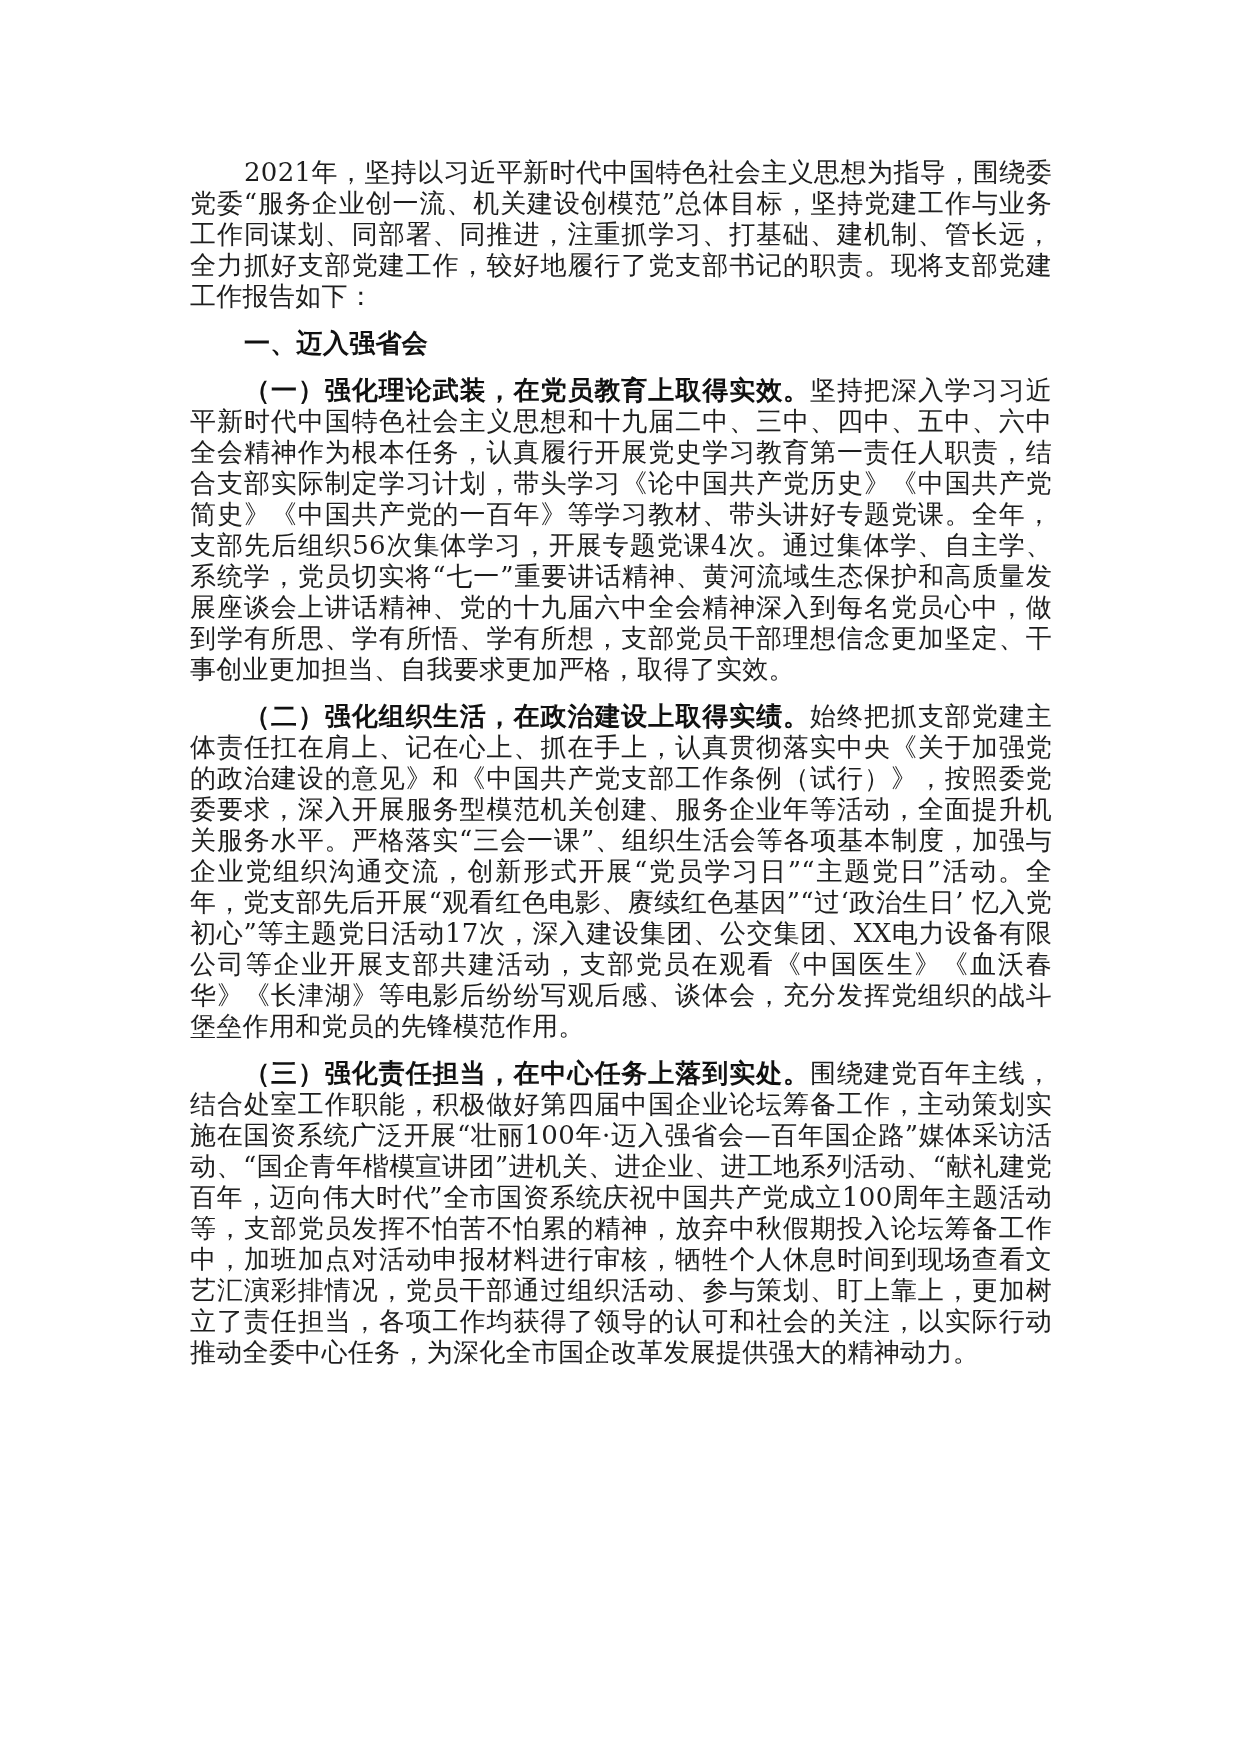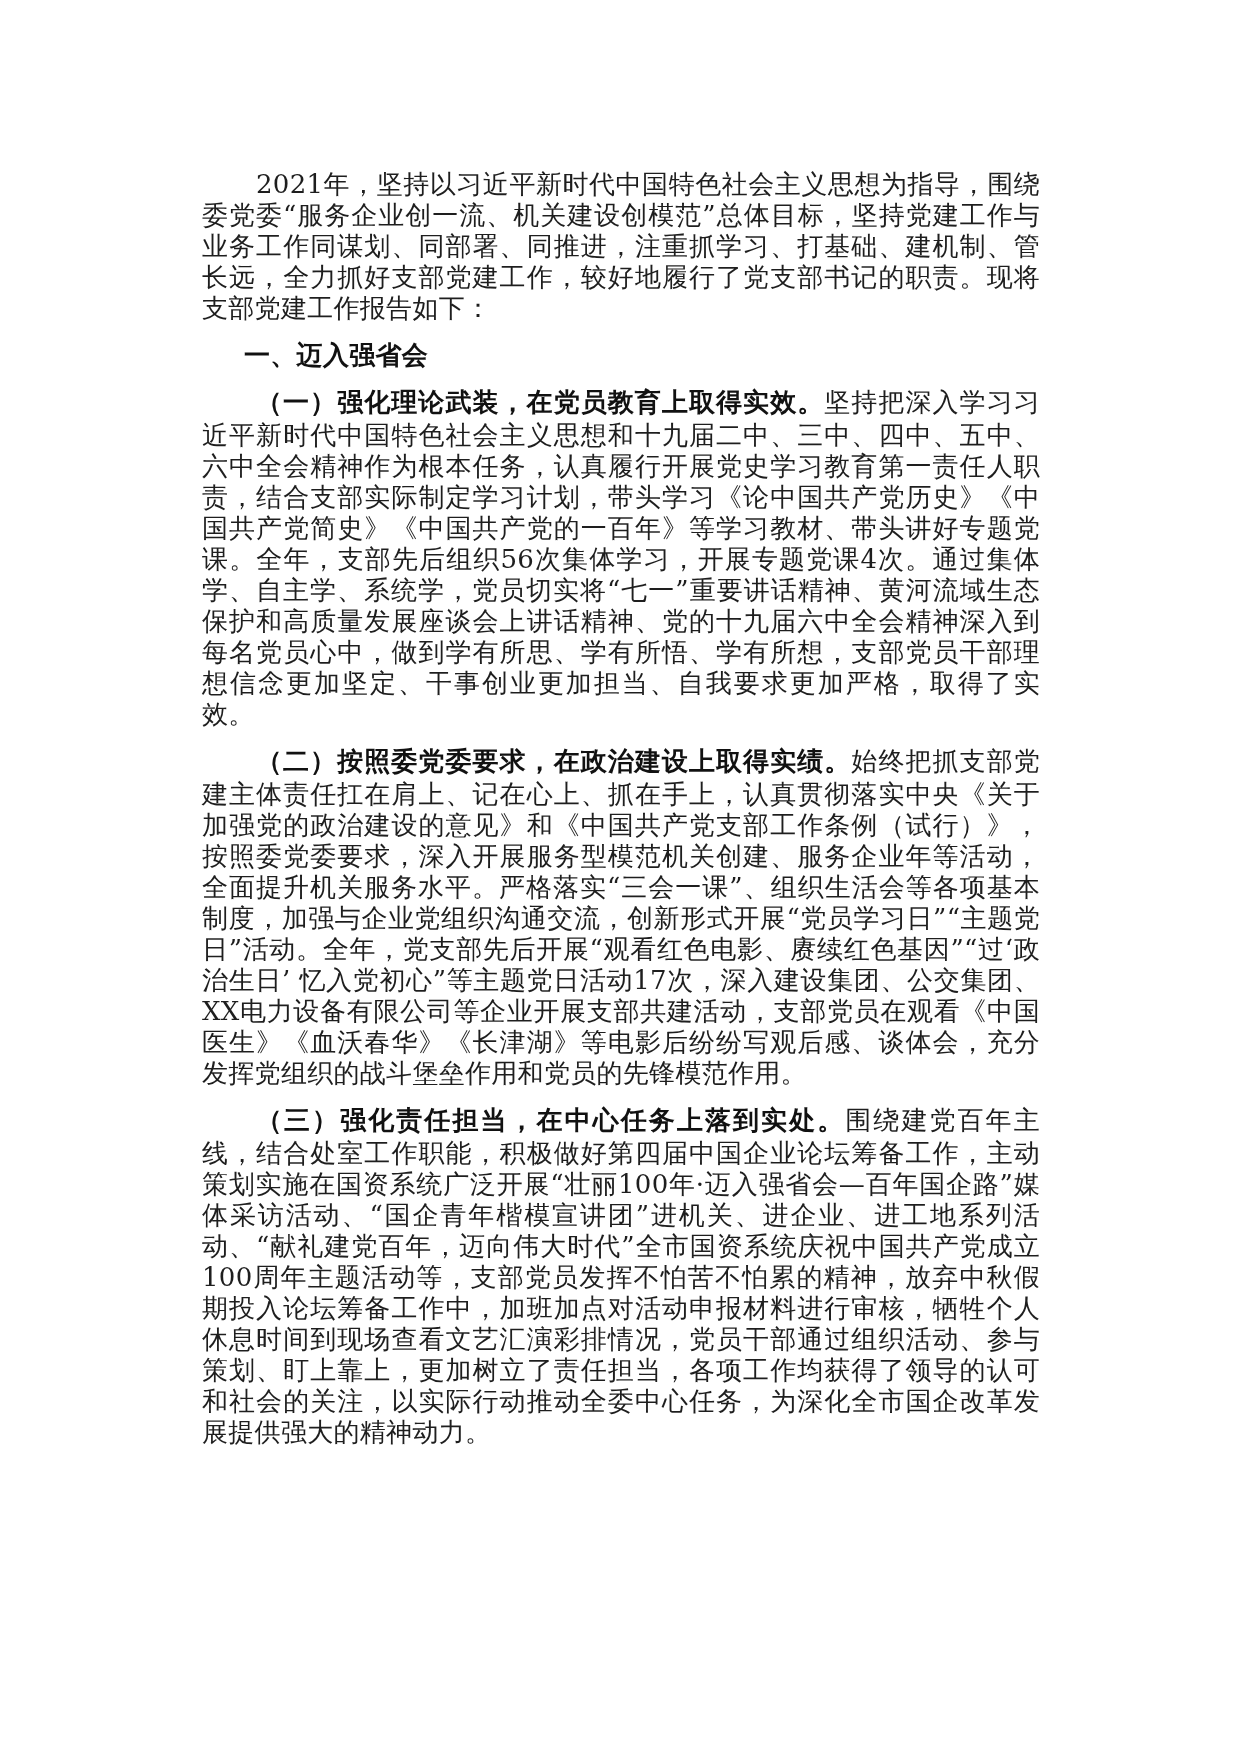--- a/index.html
+++ b/index.html
@@ -18,58 +18,58 @@
       left: 190px;
       top: 157px;
       width: 862px;
       font-family: "DejaVu Serif", "Liberation Serif", serif;
       font-size: 26px;
       line-height: 31px;
       color: #1e1e1e;
       letter-spacing: 0.3px;
     }
     .para {
-      margin: 12px;
+      margin: 0;
       text-indent: 54px;
       text-align: justify;
       text-justify: inter-character;
     }
     .para + .para {
       margin-top: 16px;
     }
     .heading {
       margin: 16px 0 16px 0;
       text-indent: 54px;
       font-family: "DejaVu Sans", "Liberation Sans", sans-serif;
       font-weight: bold;
       font-size: 26px;
       line-height: 31px;
       color: #111111;
     }
     .lead {
-      font-family: Liberation Mono, monospace;
+      font-family: Liberation Sans, sans-serif;
       font-weight: bold;
       color: #111111;
     }
   </style>
 </head>
 <body>
 
 <div class="page">
 
   <p class="para">2021年，坚持以习近平新时代中国特色社会主义思想为指导，围绕委党委“服务企业创一流、机关建设创模范”总体目标，坚持党建工作与业务工作同谋划、同部署、同推进，注重抓学习、打基础、建机制、管长远，全力抓好支部党建工作，较好地履行了党支部书记的职责。现将支部党建工作报告如下：</p>
 
   <p class="heading">一、迈入强省会</p>
 
   <p class="para">
     <span class="lead">（一）强化理论武装，在党员教育上取得实效。</span><span>坚持把深入学习习近平新时代中国特色社会主义思想和十九届二中、三中、四中、五中、六中全会精神作为根本任务，认真履行开展党史学习教育第一责任人职责，结合支部实际制定学习计划，带头学习《论中国共产党历史》《中国共产党简史》《中国共产党的一百年》等学习教材、带头讲好专题党课。全年，支部先后组织56次集体学习，开展专题党课4次。通过集体学、自主学、系统学，党员切实将“七一”重要讲话精神、黄河流域生态保护和高质量发展座谈会上讲话精神、党的十九届六中全会精神深入到每名党员心中，做到学有所思、学有所悟、学有所想，支部党员干部理想信念更加坚定、干事创业更加担当、自我要求更加严格，取得了实效。</span>
   </p>
 
   <p class="para">
-    <span class="lead">（二）按照委党委要求，在政治建设上取得实绩。</span><span>始终把抓支部党建主体责任扛在肩上、记在心上、抓在手上，认真贯彻落实中央《关于加强党的政治建设的意见》和《中国共产党支部工作条例（试行）》，按照委党委要求，深入开展服务型模范机关创建、服务企业年等活动，全面提升机关服务水平。严格落实“三会一课”、组织生活会等各项基本制度，加强与企业党组织沟通交流，创新形式开展“党员学习日”“主题党日”活动。全年，党支部先后开展“观看红色电影、赓续红色基因”“过‘政治生日’ 忆入党初心”等主题党日活动17次，深入建设集团、公交集团、XX电力设备有限公司等企业开展支部共建活动，支部党员在观看《中国医生》《血沃春华》《长津湖》等电影后纷纷写观后感、谈体会，充分发挥党组织的战斗堡垒作用和党员的先锋模范作用。</span>
+    <span class="lead">（二）强化组织生活，在政治建设上取得实绩。</span><span>始终把抓支部党建主体责任扛在肩上、记在心上、抓在手上，认真贯彻落实中央《关于加强党的政治建设的意见》和《中国共产党支部工作条例（试行）》，按照委党委要求，深入开展服务型模范机关创建、服务企业年等活动，全面提升机关服务水平。严格落实“三会一课”、组织生活会等各项基本制度，加强与企业党组织沟通交流，创新形式开展“党员学习日”“主题党日”活动。全年，党支部先后开展“观看红色电影、赓续红色基因”“过‘政治生日’ 忆入党初心”等主题党日活动17次，深入建设集团、公交集团、XX电力设备有限公司等企业开展支部共建活动，支部党员在观看《中国医生》《血沃春华》《长津湖》等电影后纷纷写观后感、谈体会，充分发挥党组织的战斗堡垒作用和党员的先锋模范作用。</span>
   </p>
 
   <p class="para">
     <span class="lead">（三）强化责任担当，在中心任务上落到实处。</span><span>围绕建党百年主线，结合处室工作职能，积极做好第四届中国企业论坛筹备工作，主动策划实施在国资系统广泛开展“壮丽100年·迈入强省会—百年国企路”媒体采访活动、“国企青年楷模宣讲团”进机关、进企业、进工地系列活动、“献礼建党百年，迈向伟大时代”全市国资系统庆祝中国共产党成立100周年主题活动等，支部党员发挥不怕苦不怕累的精神，放弃中秋假期投入论坛筹备工作中，加班加点对活动申报材料进行审核，牺牲个人休息时间到现场查看文艺汇演彩排情况，党员干部通过组织活动、参与策划、盯上靠上，更加树立了责任担当，各项工作均获得了领导的认可和社会的关注，以实际行动推动全委中心任务，为深化全市国企改革发展提供强大的精神动力。</span>
   </p>
 
 
 </div>
 
 </body></html>

